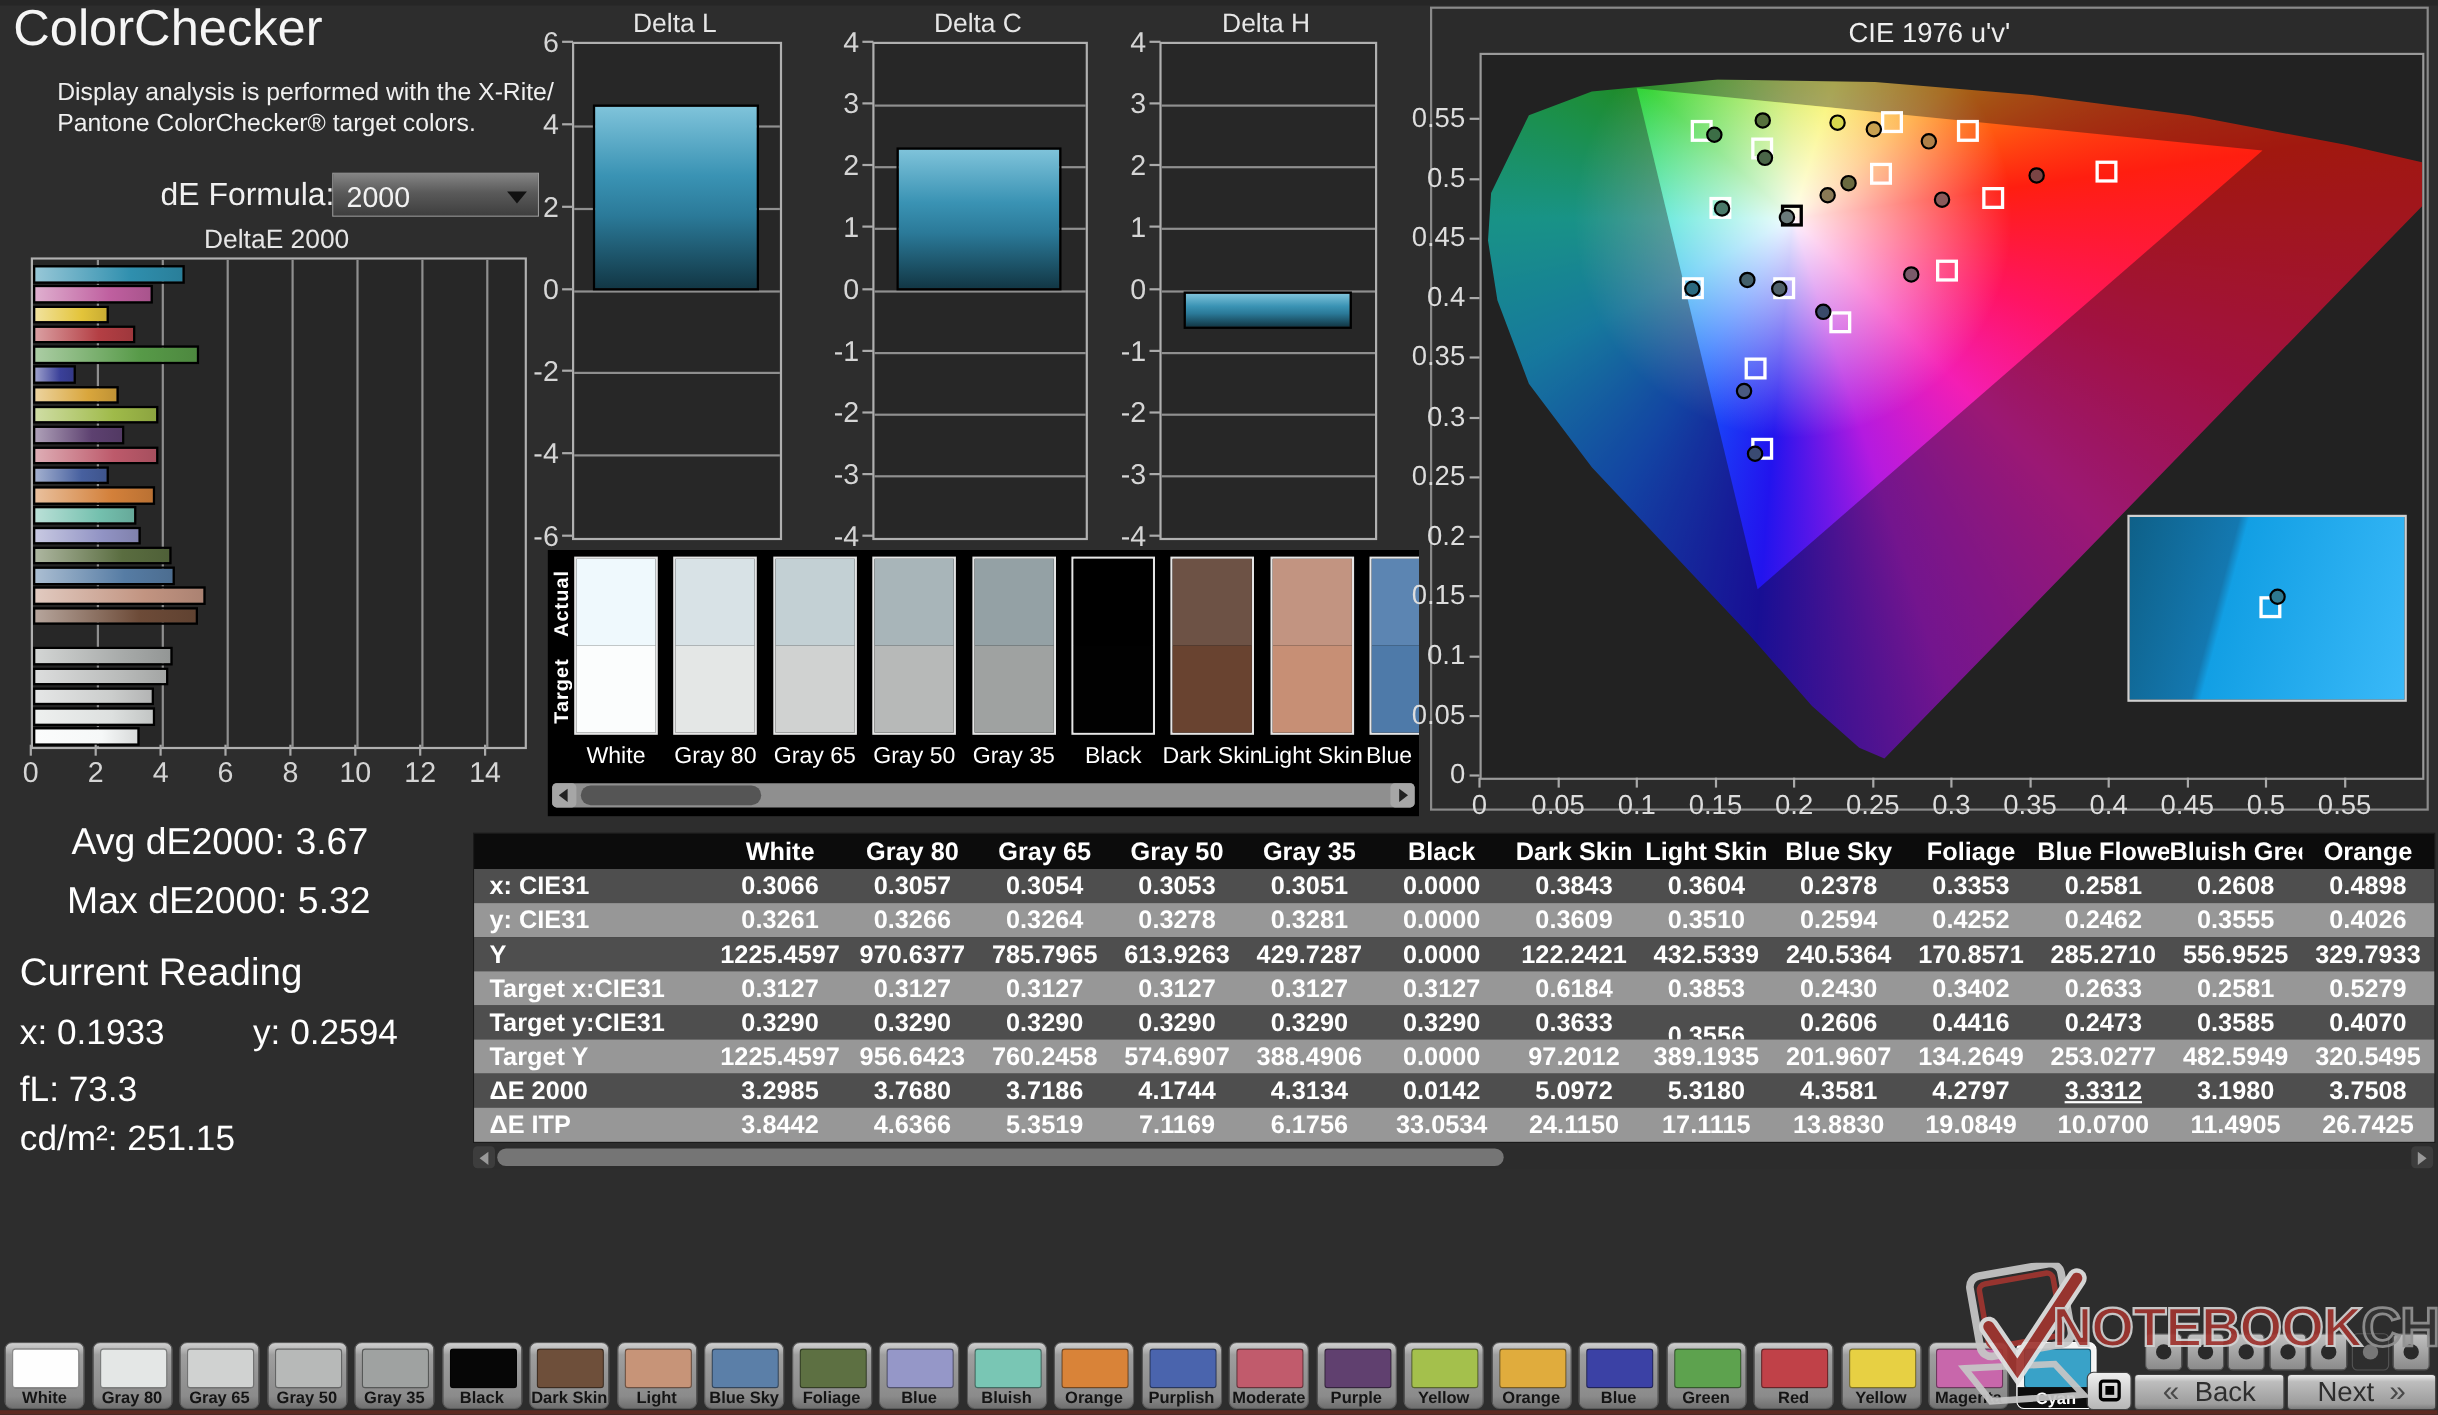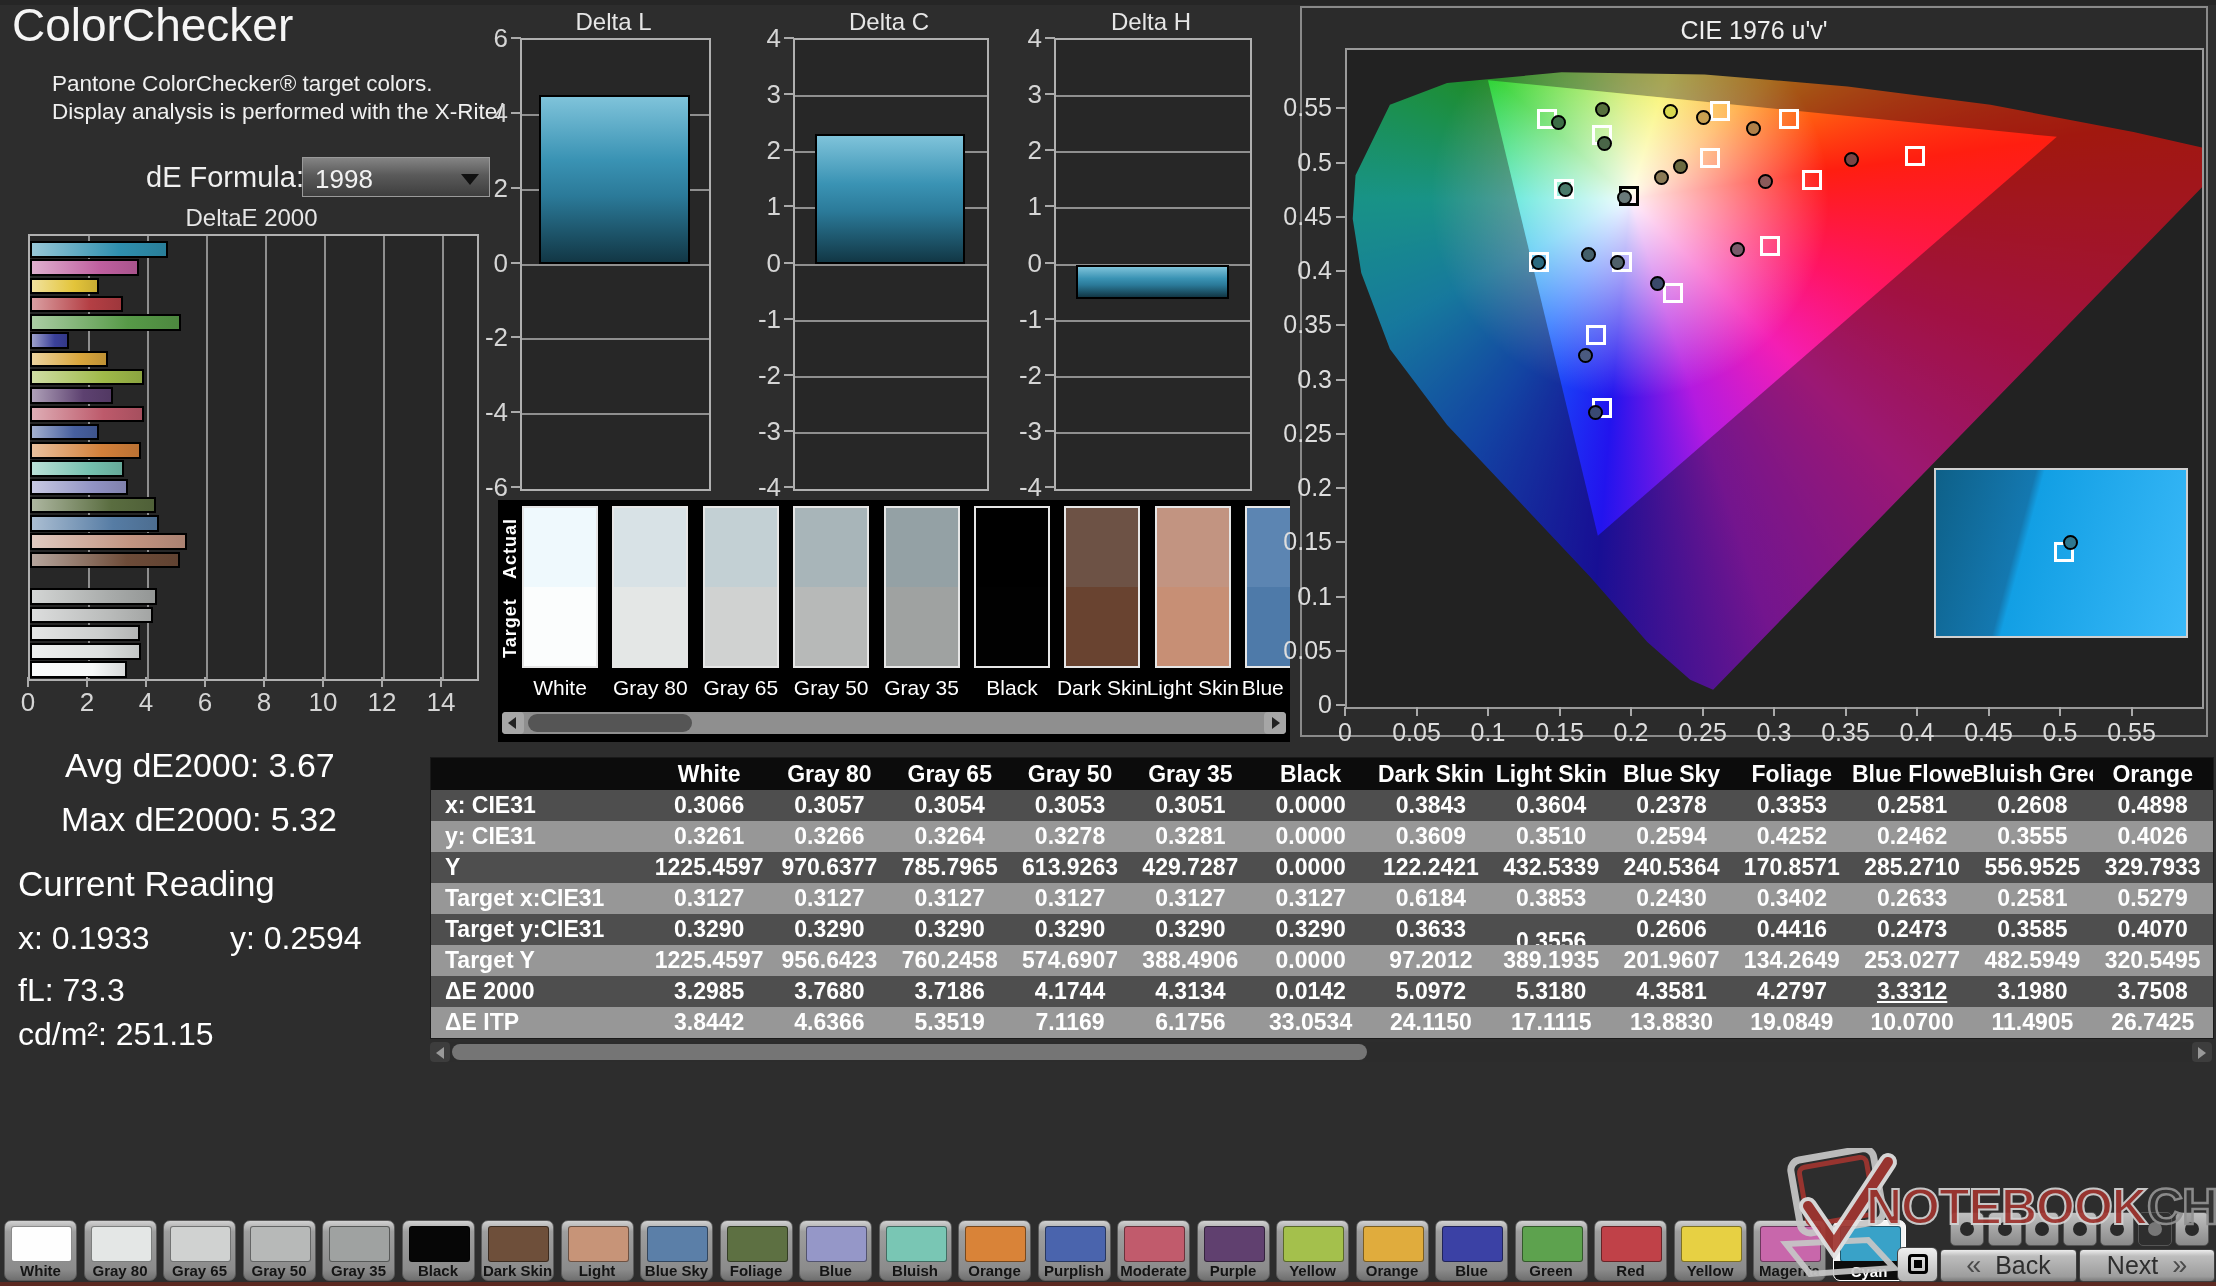--- a/index.html
+++ b/index.html
@@ -123,26 +123,26 @@
   #wm-text .p1{color:#a03530;-webkit-text-stroke:2px #d2d2d2;}
   #wm-text .p2{color:rgba(70,70,70,.25);-webkit-text-stroke:2.5px #929292;}
 </style>
 </head>
 <body>
 
 <div id="root">
 
   <div class="abs" id="page-title">ColorChecker</div>
   <div class="abs" id="desc">
+    <div>Display analysis is performed with the X-Rite/</div>
     <div>Pantone ColorChecker® target colors.</div>
-    <div>Display analysis is performed with the X-Rite/</div>
   </div>
   <div class="abs" id="formula-label">dE Formula:</div>
   <div class="abs" id="formula-dd">
-    <span class="val">1998</span>
+    <span class="val">2000</span>
     <span class="arr"></span>
   </div>
 
   <div class="abs" id="de-title">DeltaE 2000</div>
   <div class="abs" id="de-plot">
       <div class="de-grid" style="left: 58px;"></div>
       <div class="de-grid" style="left: 117px;"></div>
       <div class="de-grid" style="left: 176px;"></div>
       <div class="de-grid" style="left: 235px;"></div>
       <div class="de-grid" style="left: 294px;"></div>

